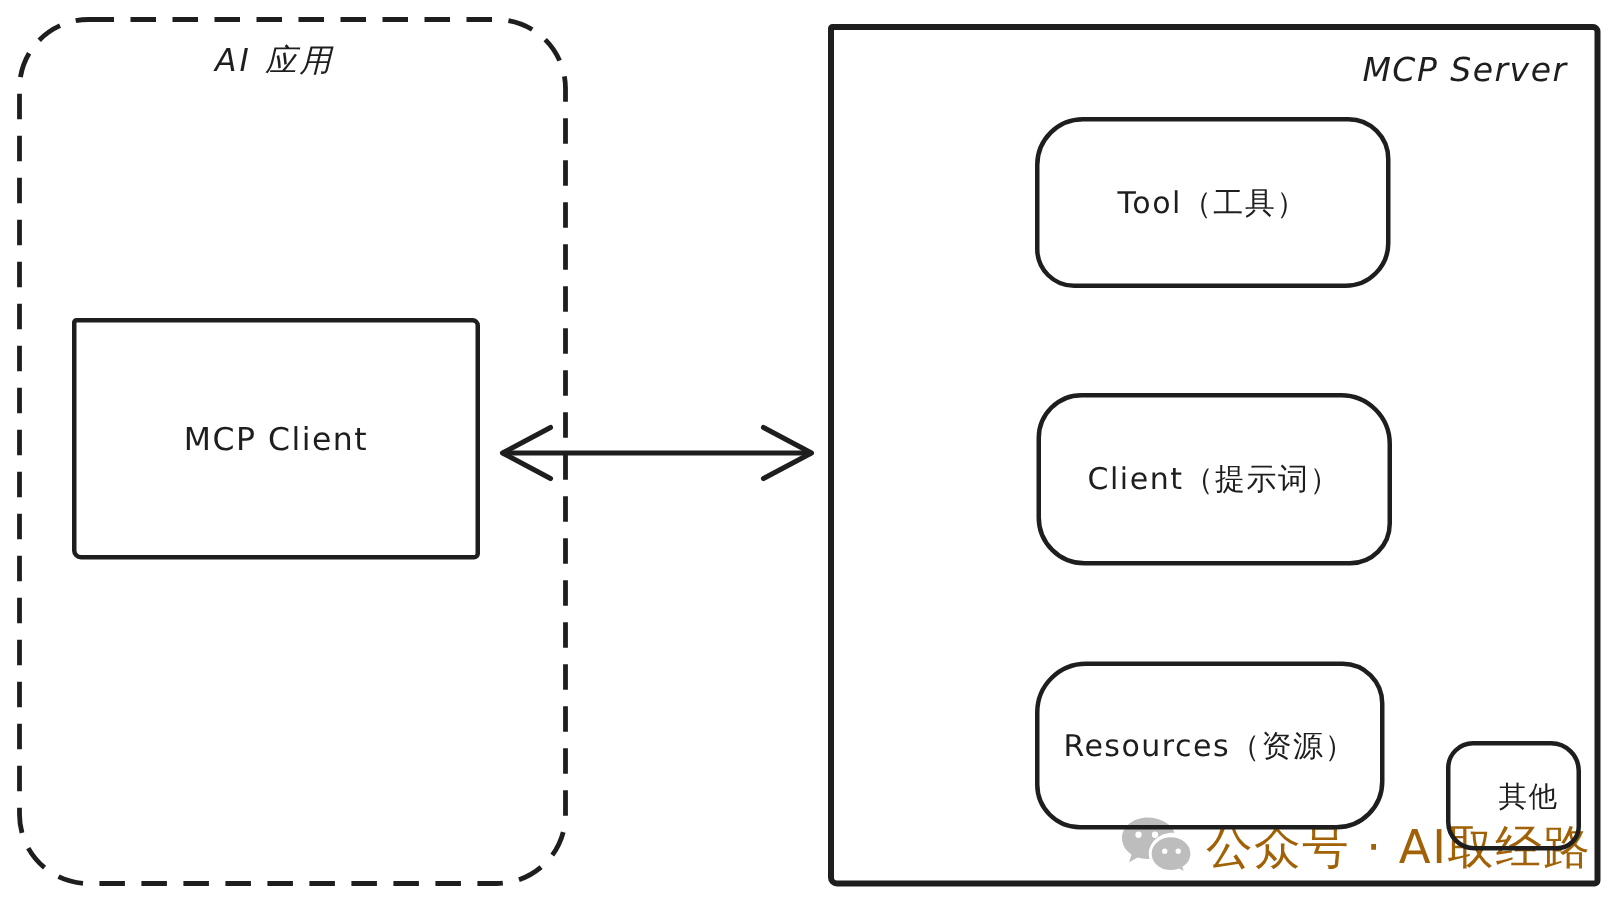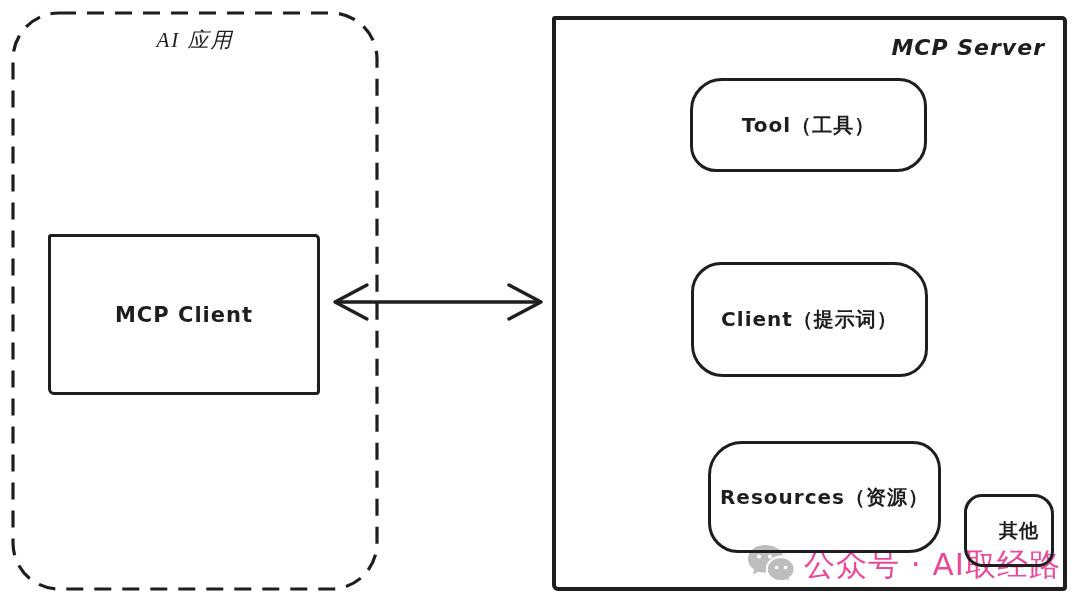--- a/index.html
+++ b/index.html
@@ -25,39 +25,38 @@
   }
   
   .watermark {
     position: absolute;
     left: 746px;
     top: 542px;
     z-index: 1;
     display: flex;
     align-items: center;
     gap: 10px;
-    color: #ec4899;
+    color: #a16207;
     font-size: 31px;
     letter-spacing: 1px;
     white-space: nowrap;
   }
   .node {
     position: absolute;
     z-index: 2;
     background: transparent;
     display: flex;
     align-items: center;
     justify-content: center;
     box-sizing: border-box;
     text-align: center;
-    font-weight: bold;
   }
   .client-box {
     left: 48px;
-    top: 234px;
+    top: 212px;
     width: 272px;
     height: 161px;
     border: 3px solid #1e1e1e;
     border-radius: 3px 5px 4px 6px;
     font-size: 21px;
     letter-spacing: 1px;
   }
   .server-box {
     left: 552px;
     top: 16px;
@@ -71,44 +70,43 @@
     position: absolute;
     top: 15px;
     right: 18px;
     font-size: 22px;
     letter-spacing: 1px;
     font-style: italic;
   }
   .ai-app-label {
     position: absolute;
     z-index: 2;
-    left: 12px;
+    left: 0;
     top: 26px;
     width: 366px;
     text-align: center;
     font-size: 21px;
     letter-spacing: 2px;
     font-style: italic;
-    font-family: Liberation Serif, serif;
   }
   .sub-node {
     position: absolute;
     background: transparent;
     display: flex;
     align-items: center;
     justify-content: center;
     box-sizing: border-box;
     border: 3px solid #1e1e1e;
     font-size: 20px;
     letter-spacing: 1px;
     text-align: center;
   }
-  .tool-box      { left: 134px; top: 58px;  width: 237px; height: 94px; border-radius: 32px 28px 30px 26px; }
+  .tool-box      { left: 134px; top: 58px;  width: 237px; height: 114px; border-radius: 32px 28px 30px 26px; }
   .prompts-box   { left: 135px; top: 242px; width: 237px; height: 115px; border-radius: 30px 34px 28px 32px; }
-  .resources-box { left: 152px; top: 421px; width: 233px; height: 112px; border-radius: 34px 28px 32px 30px; }
+  .resources-box { left: 134px; top: 421px; width: 233px; height: 112px; border-radius: 34px 28px 32px 30px; }
   .other-box     { left: 408px; top: 474px; width: 90px;  height: 73px;  border-radius: 18px 20px 16px 19px; font-size: 19px; padding-left: 20px; }
 </style>
 </head>
 <body>
 
 <div class="canvas">
 
   <div class="watermark">
     <svg width="48" height="45" viewBox="0 0 48 45">
       <path fill="#bdbdbd" d="M19 3 C9.6 3 2 9.2 2 16.8 c0 4.4 2.5 8.3 6.4 10.8 l-1.7 5.2 5.7-3.1 c2 .6 4.2 .9 6.6 .9 .7 0 1.4 0 2-.1 -.4-1.2-.6-2.5-.6-3.9 0-7.4 6.8-13.4 15.2-13.4 .5 0 1 0 1.5.1 C35.3 7.7 27.8 3 19 3 z"></path>

